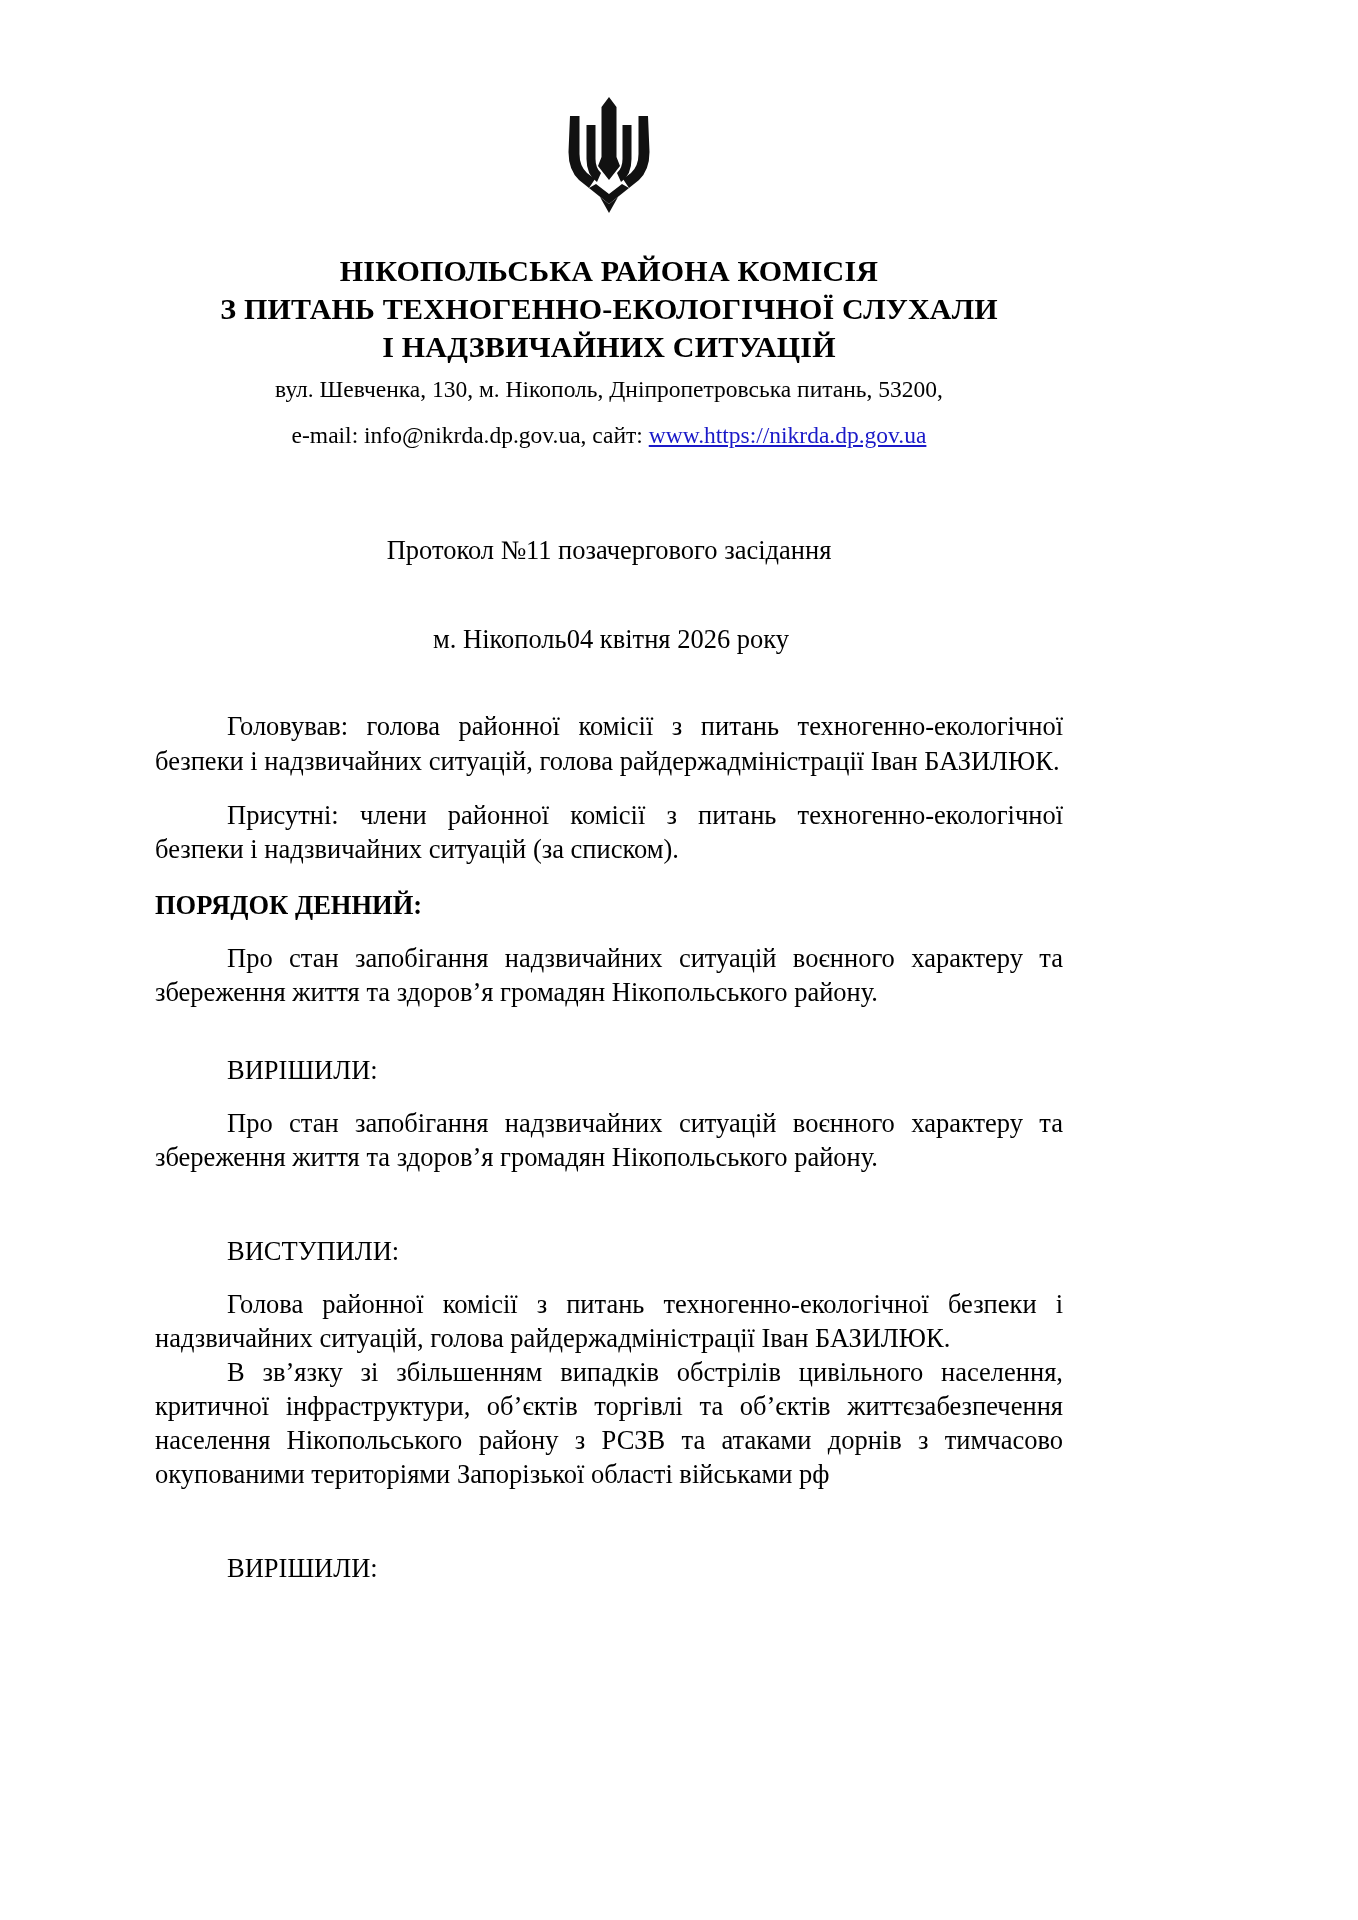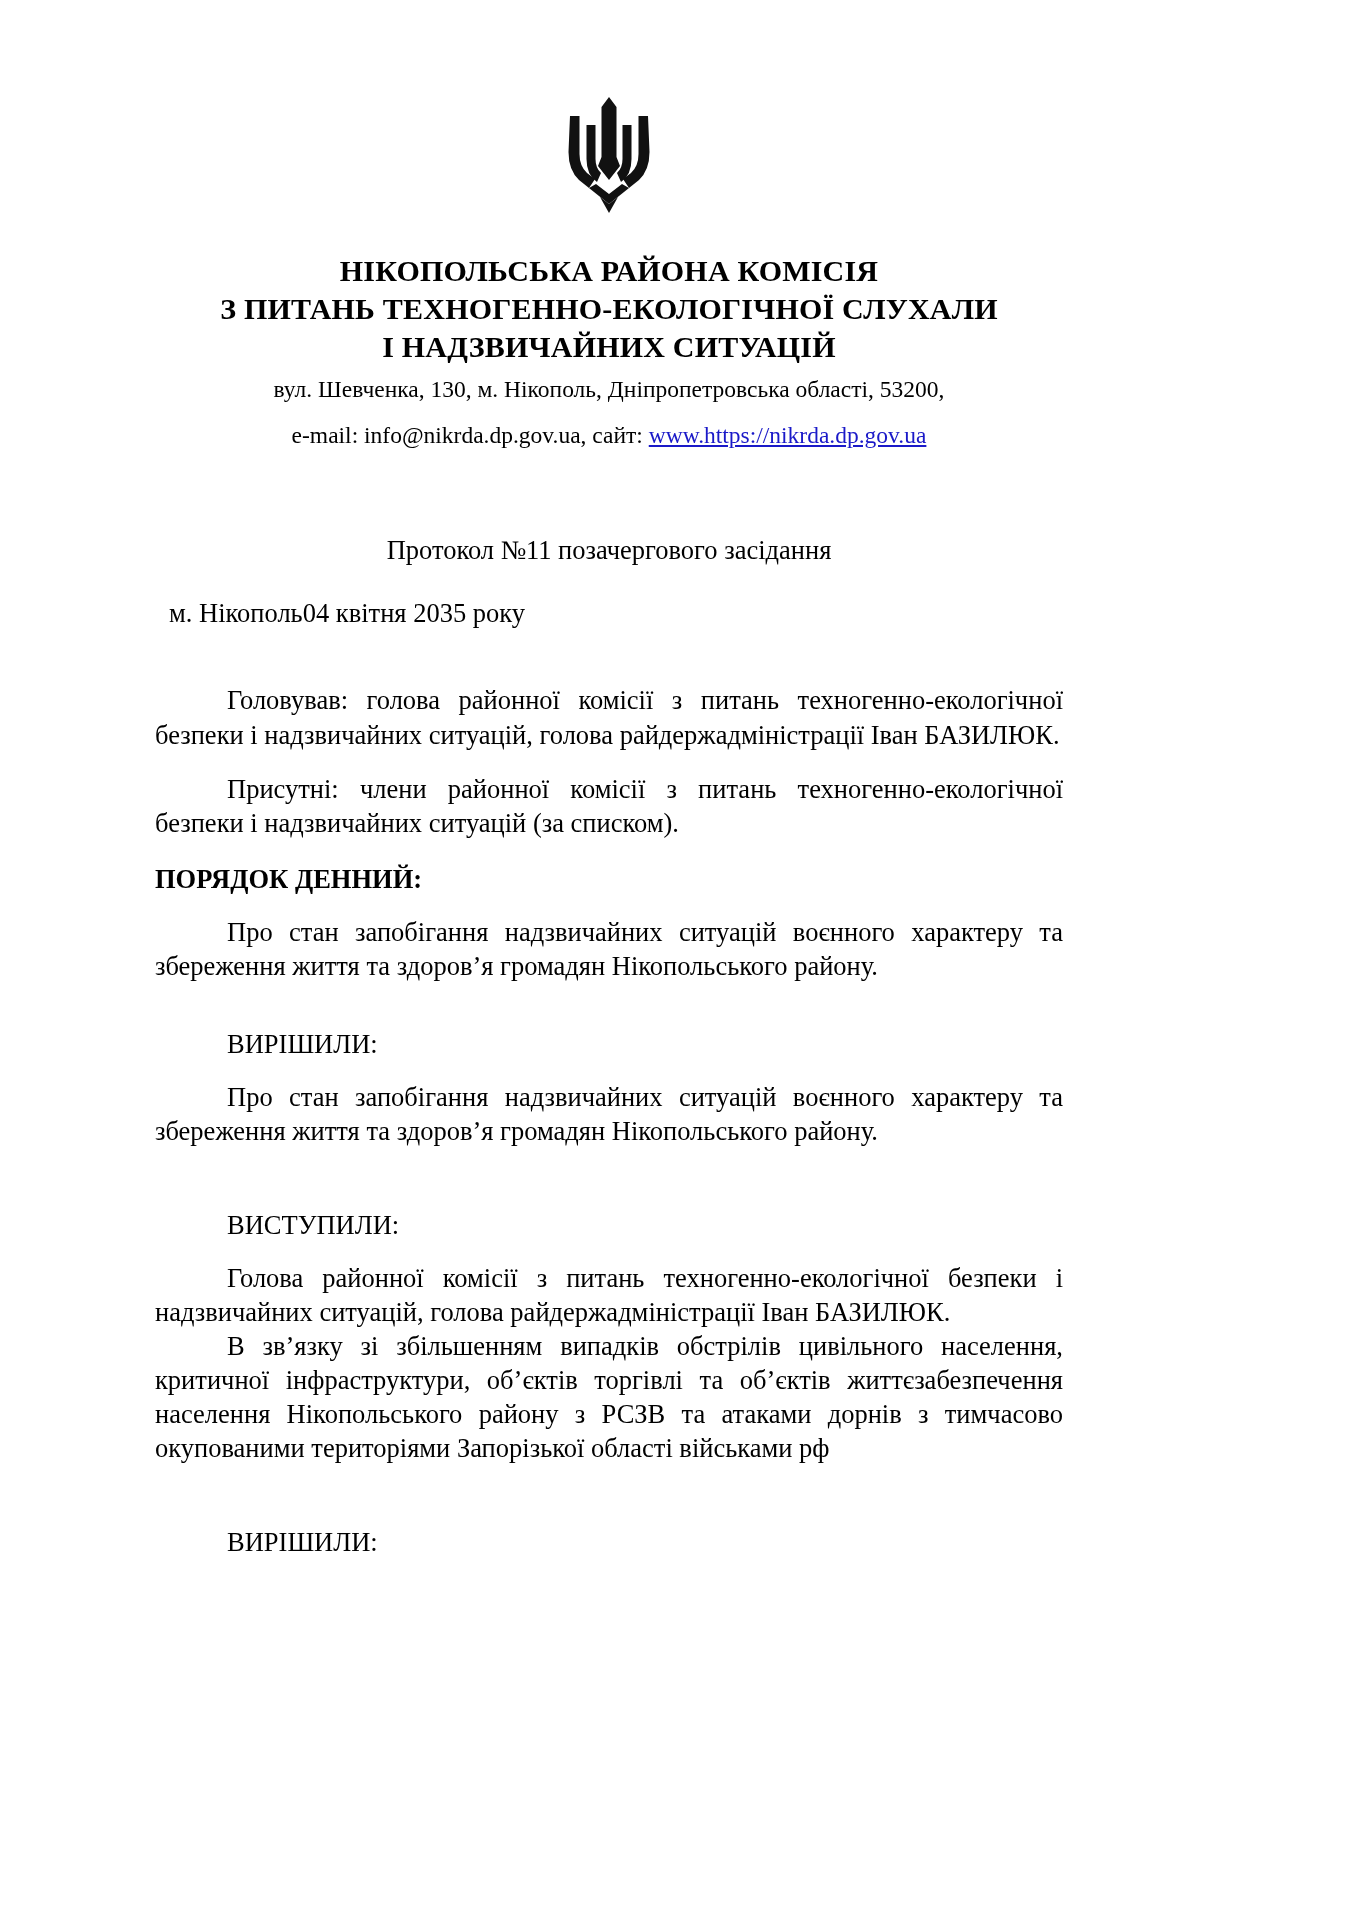--- a/index.html
+++ b/index.html
@@ -58,23 +58,23 @@
 
   
   .protocol-title {
     margin-top: 83px;
     text-align: center;
     font-size: 26.5px;
   }
 
   
   .place-date {
-    margin-top: 32px;
+    margin-top: 58px;
     display: flex;
-    justify-content: flex-start;
+    justify-content: center;
     align-items: baseline;
     font-size: 26.5px;
     padding: 0 10px 0 14px;
   }
 
   
   .body-area { margin-top: 54px; }
 
   p.para {
     margin: 0;
@@ -125,29 +125,29 @@
         <path d="M22 92 L42 108 L62 92 L55 88 L42 98 L29 88 Z"></path>
         <path d="M33 101 L42 117 L51 101 L42 108 Z"></path>
       </g>
     </svg>
   </div>
 
   <div class="letterhead">
     <div class="org-line">НІКОПОЛЬСЬКА РАЙОНА КОМІСІЯ</div>
     <div class="org-line">З ПИТАНЬ ТЕХНОГЕННО-ЕКОЛОГІЧНОЇ СЛУХАЛИ</div>
     <div class="org-line">І НАДЗВИЧАЙНИХ СИТУАЦІЙ</div>
-    <div class="contact-line">вул. Шевченка, 130, м. Нікополь,  Дніпропетровська області, 53200,</div>
+    <div class="contact-line">вул. Шевченка, 130, м. Нікополь,  Дніпропетровська питань, 53200,</div>
     <div class="contact-line second"><span>e-mail: info@nikrda.dp.gov.ua, сайт: </span><span class="weblink">www.https://nikrda.dp.gov.ua</span></div>
   </div>
 
   <div class="protocol-title">Протокол №11 позачергового засідання</div>
 
   <div class="place-date">
     <span>м. Нікополь</span>
-    <span>04 квітня 2035 року</span>
+    <span>04 квітня 2026 року</span>
   </div>
 
   <div class="body-area">
 
     <p class="para tight-top">Головував: голова районної комісії з питань техногенно-екологічної безпеки і надзвичайних ситуацій, голова райдержадміністрації Іван БАЗИЛЮК.</p>
 
     <p class="para gap">Присутні: члени районної комісії з питань техногенно-екологічної безпеки і надзвичайних ситуацій (за списком).</p>
 
     <p class="heading-bold">ПОРЯДОК ДЕННИЙ:</p>
 

